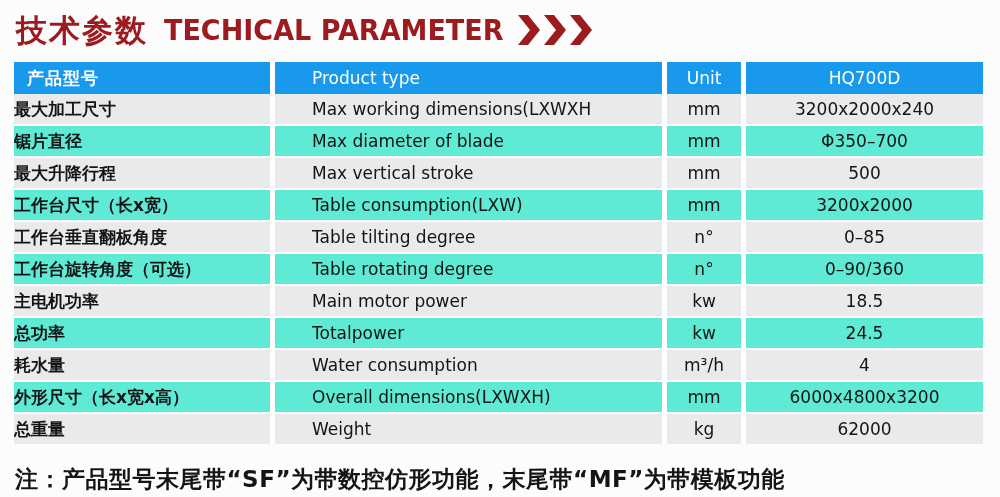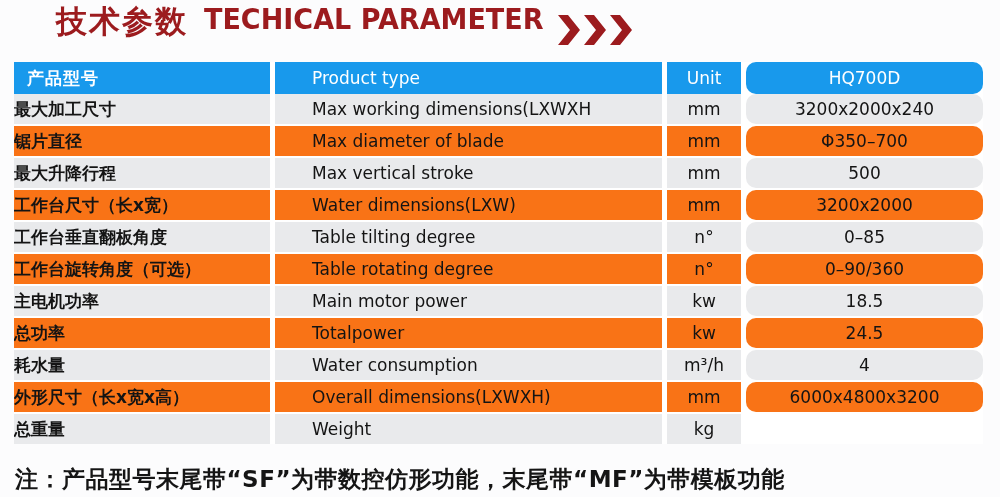--- a/index.html
+++ b/index.html
@@ -4,22 +4,22 @@
 <style>
   html,body{margin:0;padding:0;}
   body{
     width:1000px;height:497px;overflow:hidden;
     background:#fcfcfd;
     font-family:"DejaVu Sans","Liberation Sans",sans-serif;
     -webkit-font-smoothing:antialiased;
   }
   
   .title-bar{
-    display:flex;
-    padding:6px 0 0 16px;height:48px;margin-left:40px;
+    display:flex;align-items:center;
+    padding:6px 0 0 16px;height:48px;
   }
   .title-zh{
     font-size:31px;font-weight:bold;color:#9c1b1e;
     letter-spacing:2px;line-height:1;
   }
   .title-en{
     font-size:27px;font-weight:bold;color:#9c1b1e;
     margin-left:16px;line-height:1;letter-spacing:0px;
     transform:scaleY(1.05);
   }
@@ -38,25 +38,25 @@
     display:flex;align-items:center;
     font-size:17px;color:#141414;
     white-space:nowrap;overflow:hidden;
   }
   .hcell{
     height:32px;background:#1899ec;color:#ffffff;
   }
   .c1{font-weight:bold;}
   .c2{padding-left:37px;}
   .c3{justify-content:center;}
-  .c4{justify-content:center;border-radius:10px;}
+  .c4{justify-content:center;}
   .h1{padding-left:13px;font-weight:bold;letter-spacing:1px;}
   .h2{padding-left:37px;font-weight:normal;}
   .light{background:#e9eaec;}
-  .dark{background:#f97316;}
+  .dark{background:#5eead4;}
   
   .footnote{
     margin:20px 0 0 15px;
     font-size:23px;font-weight:bold;color:#151515;
     letter-spacing:0.5px;
   }
 </style>
 </head>
 <body>
 
@@ -84,21 +84,21 @@
     <div class="cell c4 light">3200x2000x240</div>
     <div class="cell c1 dark">锯片直径</div>
     <div class="cell c2 dark">Max diameter of blade</div>
     <div class="cell c3 dark">mm</div>
     <div class="cell c4 dark">Φ350–700</div>
     <div class="cell c1 light">最大升降行程</div>
     <div class="cell c2 light">Max vertical stroke</div>
     <div class="cell c3 light">mm</div>
     <div class="cell c4 light">500</div>
     <div class="cell c1 dark">工作台尺寸（长x宽）</div>
-    <div class="cell c2 dark">Water dimensions(LXW)</div>
+    <div class="cell c2 dark">Table consumption(LXW)</div>
     <div class="cell c3 dark">mm</div>
     <div class="cell c4 dark">3200x2000</div>
     <div class="cell c1 light">工作台垂直翻板角度</div>
     <div class="cell c2 light">Table tilting degree</div>
     <div class="cell c3 light">n°</div>
     <div class="cell c4 light">0–85</div>
     <div class="cell c1 dark">工作台旋转角度（可选）</div>
     <div class="cell c2 dark">Table rotating degree</div>
     <div class="cell c3 dark">n°</div>
     <div class="cell c4 dark">0–90/360</div>
@@ -114,15 +114,16 @@
     <div class="cell c2 light">Water consumption</div>
     <div class="cell c3 light">m³/h</div>
     <div class="cell c4 light">4</div>
     <div class="cell c1 dark">外形尺寸（长x宽x高）</div>
     <div class="cell c2 dark">Overall dimensions(LXWXH)</div>
     <div class="cell c3 dark">mm</div>
     <div class="cell c4 dark">6000x4800x3200</div>
     <div class="cell c1 light">总重量</div>
     <div class="cell c2 light">Weight</div>
     <div class="cell c3 light">kg</div>
+    <div class="cell c4 light">62000</div>
   </div>
 
 <div class="footnote">注：产品型号末尾带“SF”为带数控仿形功能，末尾带“MF”为带模板功能</div>
 
 </body></html>

